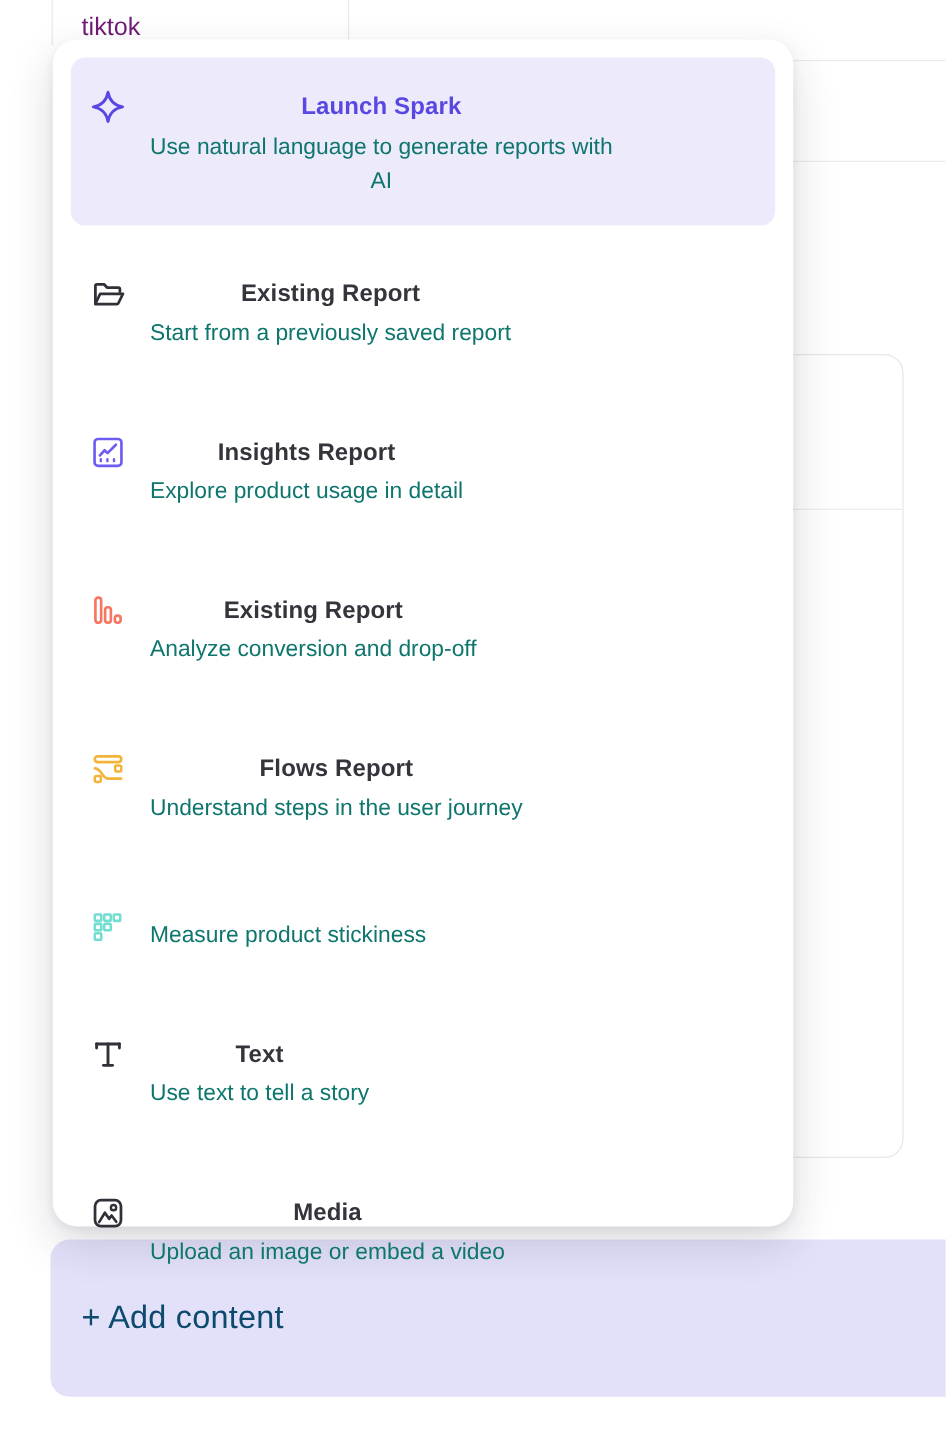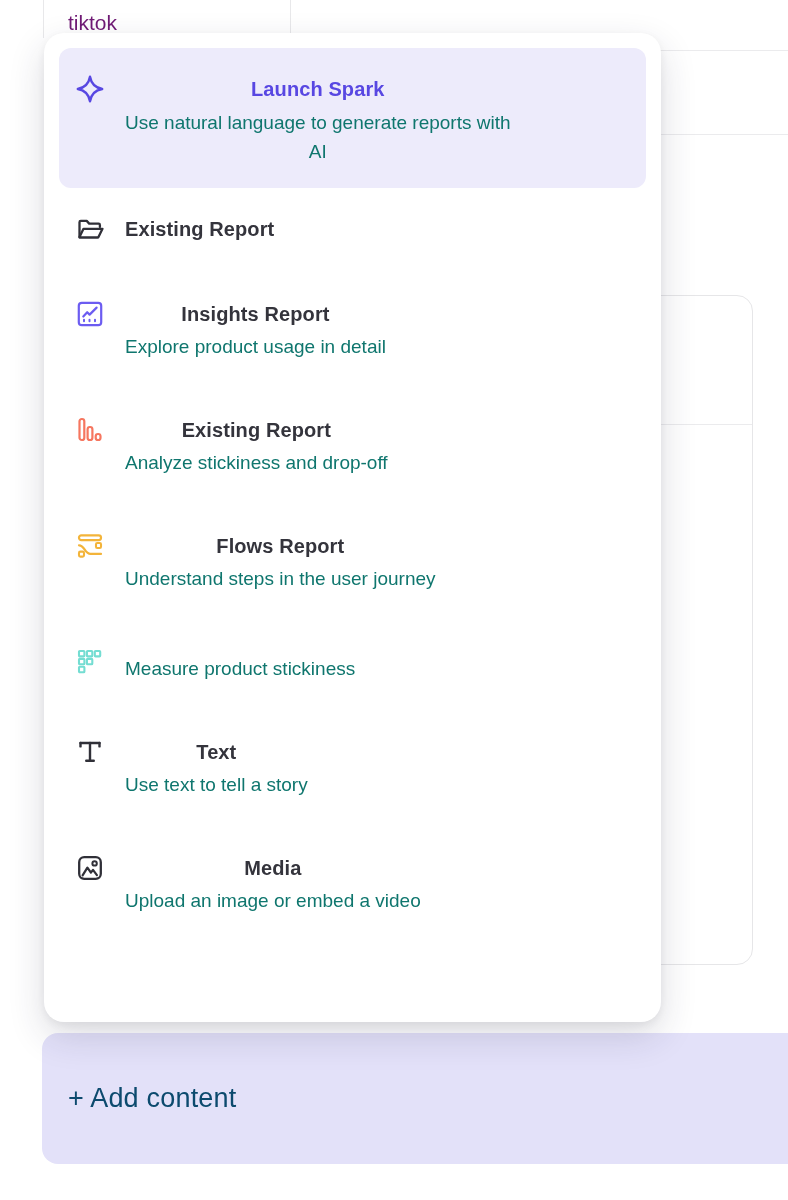--- a/index.html
+++ b/index.html
@@ -32,21 +32,21 @@
   .menu{
     position:absolute;left:44px;top:33px;width:617px;height:989px;
     background:#ffffff;border-radius:20px;
     box-shadow:0 14px 36px rgba(38,38,66,.16), 0 3px 8px rgba(0,0,0,.06);
     padding:15px;box-sizing:border-box;
     z-index:5;
     text-align:center;
   }
   .menu-item{
     display:flex;align-items:flex-start;gap:20px;
-    padding:28px 16px 29px 16px;border-radius:12px;
+    padding:44px 16px 29px 16px;border-radius:12px;
     cursor:pointer;box-sizing:border-box;
   }
   .menu-item.highlighted{
     background:#edebfb;
     padding:28px 16px 22px 16px;
   }
   .item-icon{flex:0 0 30px;width:30px;height:30px;margin-top:-2px;}
   .item-title{
     font-size:20px;line-height:26px;font-weight:700;
     color:#34343c;letter-spacing:.1px;
@@ -95,20 +95,21 @@
     </div>
   </div>
 
   <div class="menu-item">
     <svg class="item-icon" viewBox="0 0 30 30">
       <path d="M4.5 23 V8.2 a1.3 1.3 0 0 1 1.3 -1.3 h5.9 l2.5 2.7 h9.4 a1.3 1.3 0 0 1 1.3 1.3 v2.2" fill="none" stroke="#303038" stroke-width="2.3" stroke-linecap="round" stroke-linejoin="round"></path>
       <path d="M4.5 23 l4 -8.2 h19 l-3.9 7.9 a1.3 1.3 0 0 1 -1.2 .8 h-17.9 z" fill="none" stroke="#303038" stroke-width="2.3" stroke-linecap="round" stroke-linejoin="round"></path>
     </svg>
     <div>
       <div class="item-title">Existing Report</div>
+      <div class="item-desc">Start from a previously saved report</div>
     </div>
   </div>
 
   <div class="menu-item">
     <svg class="item-icon" viewBox="0 0 30 30">
       <rect x="3.8" y="3.8" width="22.4" height="22.4" rx="3" fill="none" stroke="#6c5cf1" stroke-width="2.2"></rect>
       <polyline points="8.3,17.5 12.2,13.2 14.6,15.6 21.6,8.6" fill="none" stroke="#6c5cf1" stroke-width="2.2" stroke-linecap="round" stroke-linejoin="round"></polyline>
       <path d="M9 20.7 v1.6 M14.5 20.7 v1.6 M20 20.7 v1.6" fill="none" stroke="#6c5cf1" stroke-width="2" stroke-linecap="round"></path>
     </svg>
     <div>
@@ -118,21 +119,21 @@
   </div>
 
   <div class="menu-item">
     <svg class="item-icon" viewBox="0 0 30 30">
       <rect x="4.5" y="4" width="4.8" height="21" rx="2.3" fill="none" stroke="#f6765f" stroke-width="2.2"></rect>
       <rect x="12.6" y="12" width="4.8" height="13" rx="2.3" fill="none" stroke="#f6765f" stroke-width="2.2"></rect>
       <rect x="20.7" y="19" width="4.8" height="6" rx="2.3" fill="none" stroke="#f6765f" stroke-width="2.2"></rect>
     </svg>
     <div>
       <div class="item-title">Existing Report</div>
-      <div class="item-desc">Analyze stickiness and drop-off</div>
+      <div class="item-desc">Analyze conversion and drop-off</div>
     </div>
   </div>
 
   <div class="menu-item">
     <svg class="item-icon" viewBox="0 0 30 30">
       <rect x="4" y="4.3" width="22" height="4.8" rx="2.3" fill="none" stroke="#f3b43a" stroke-width="2.2"></rect>
       <rect x="21" y="12" width="5" height="5" rx="1.3" fill="none" stroke="#f3b43a" stroke-width="2.1"></rect>
       <rect x="4" y="20.6" width="5" height="5" rx="1.3" fill="none" stroke="#f3b43a" stroke-width="2.1"></rect>
       <path d="M4 14.3 C10 14.3 9.5 22.9 15.5 22.9 H26" fill="none" stroke="#f3b43a" stroke-width="2.2" stroke-linecap="round"></path>
     </svg>

